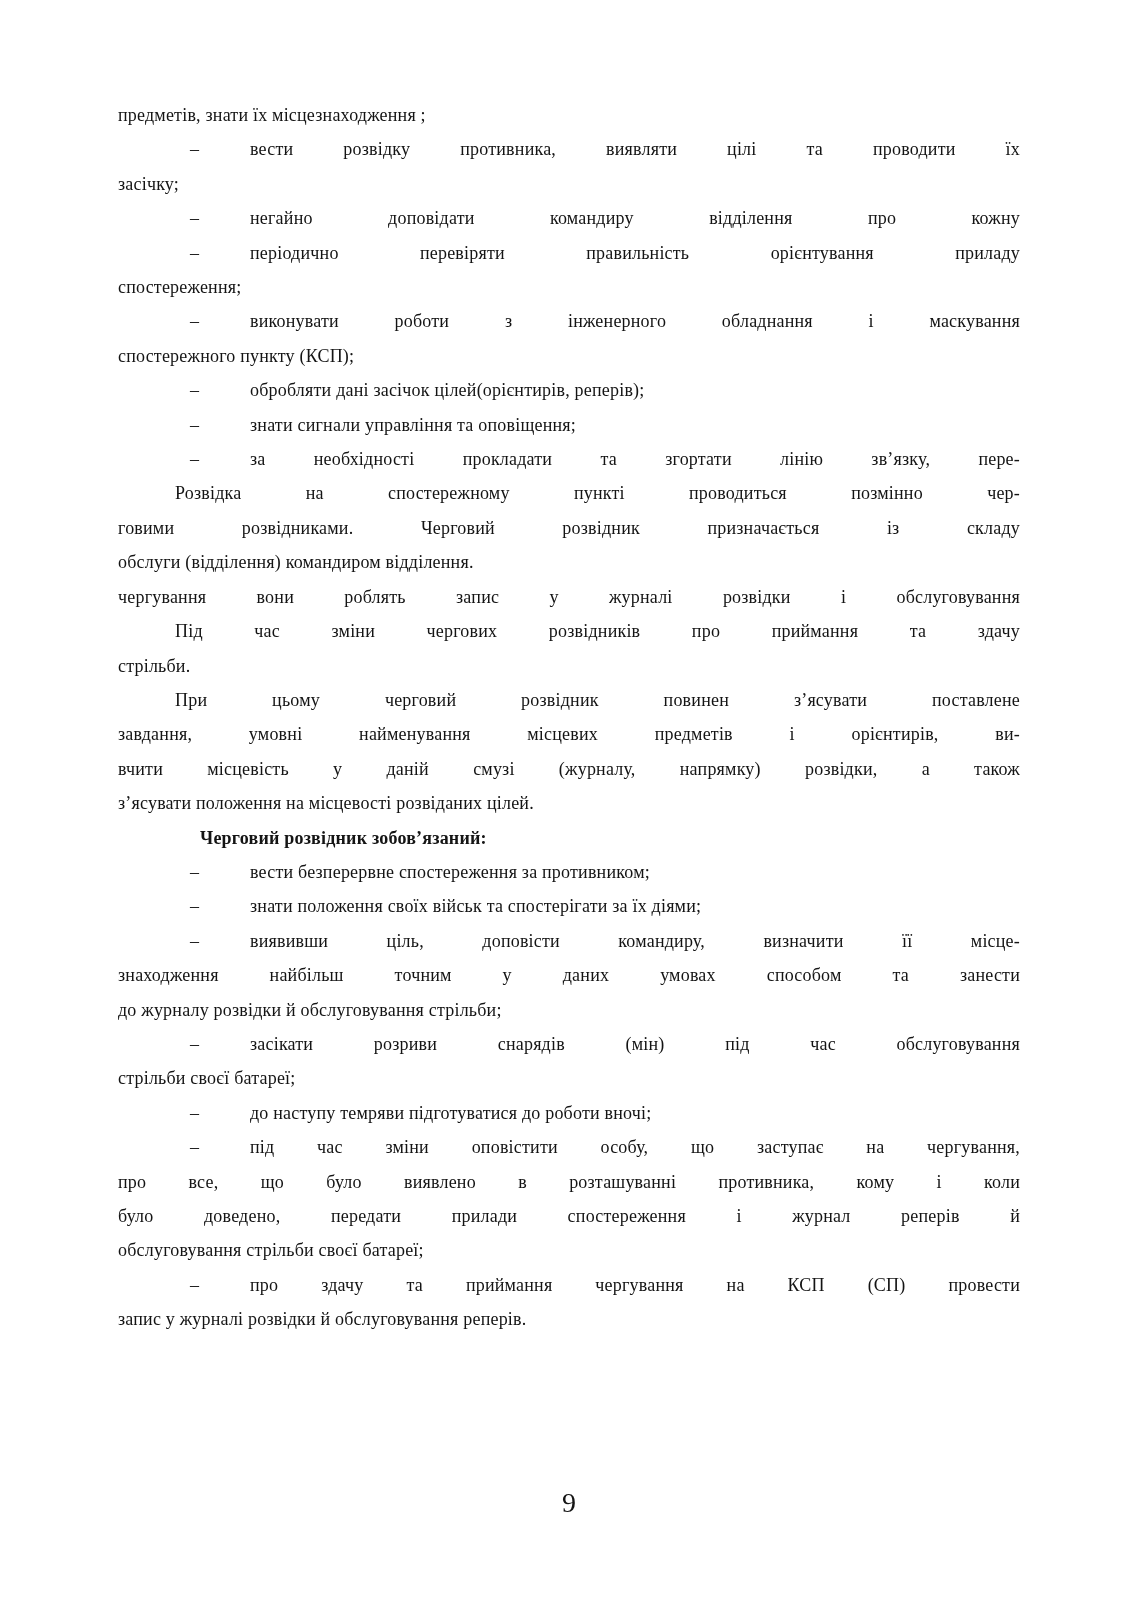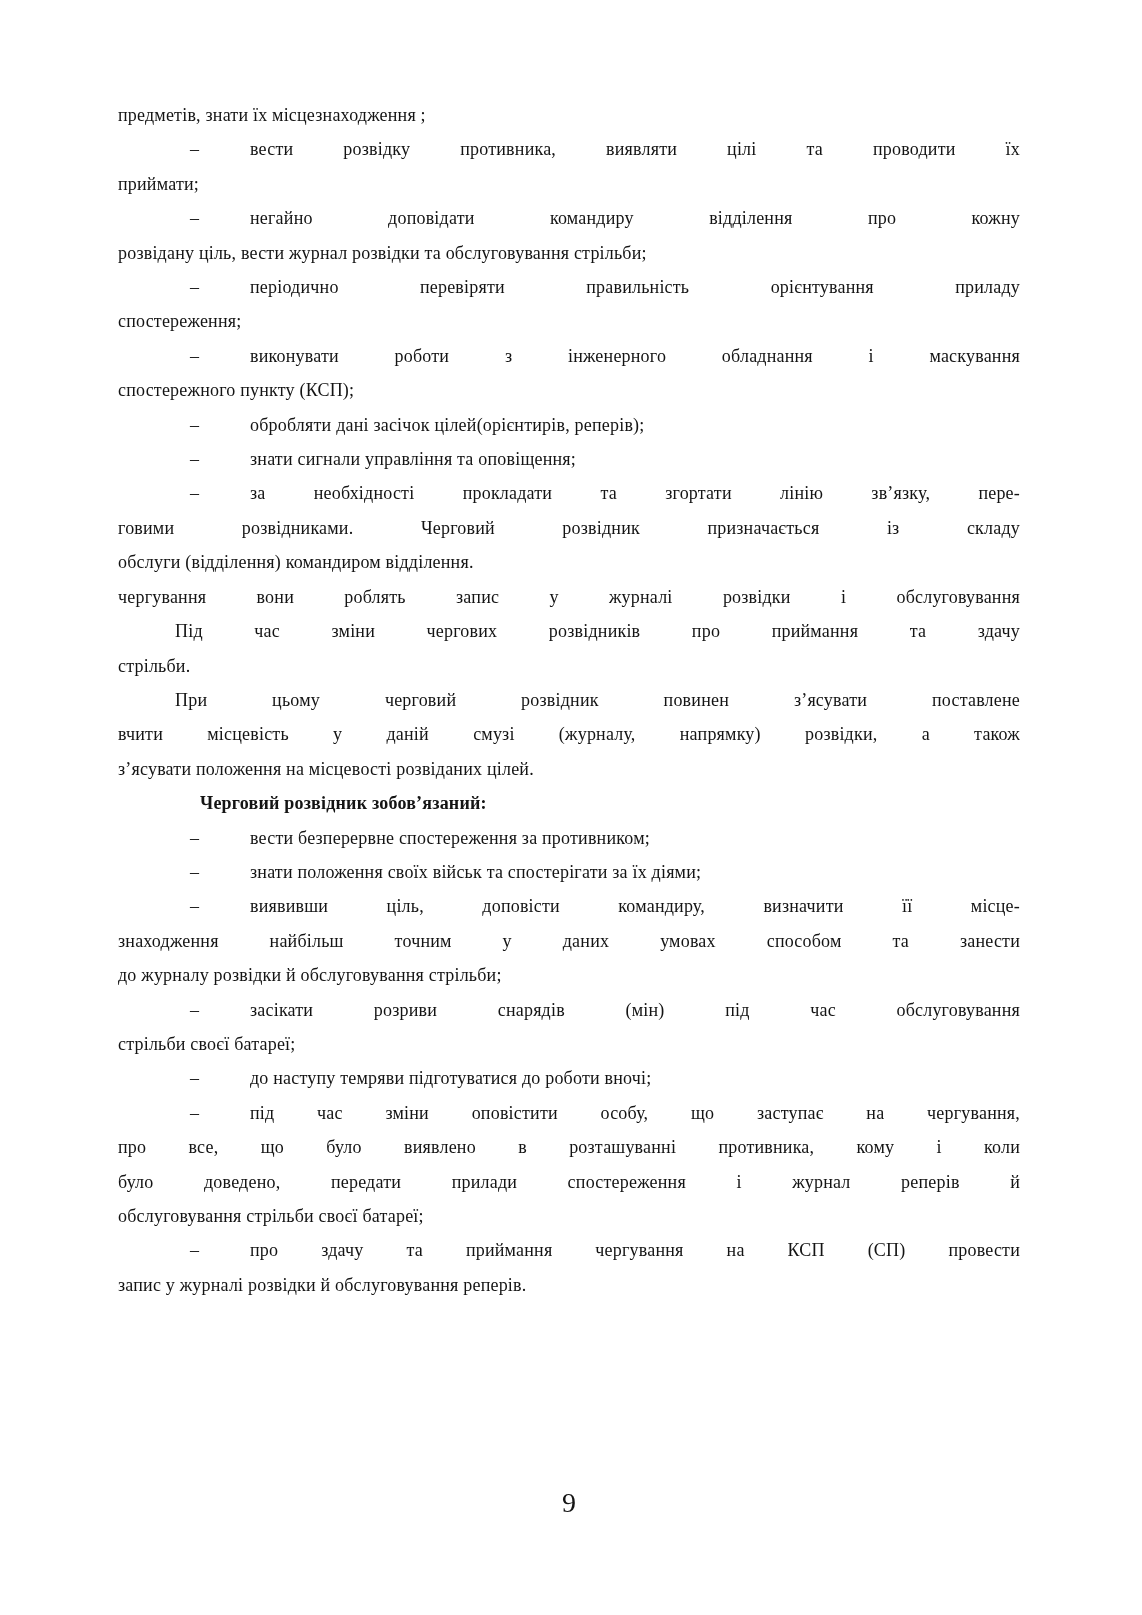--- a/index.html
+++ b/index.html
@@ -42,36 +42,37 @@
   }
   b { font-weight: bold; }
 </style>
 </head>
 <body>
 
 <div class="page">
   <div class="text-block" id="text-block">
       <div class="line cont">предметів, знати їх місцезнаходження ;</div>
       <div class="line bullet just"><span class="dash">–</span>вести розвідку противника, виявляти цілі та проводити їх</div>
-      <div class="line cont">приймати;</div>
+      <div class="line cont">засічку;</div>
       <div class="line bullet just"><span class="dash">–</span>негайно доповідати командиру відділення про кожну</div>
-      <div class="line cont">розвідану ціль, вести журнал розвідки та обслуговування стрільби;</div>
       <div class="line bullet just"><span class="dash">–</span>періодично перевіряти правильність орієнтування приладу</div>
       <div class="line cont">спостереження;</div>
       <div class="line bullet just"><span class="dash">–</span>виконувати роботи з інженерного обладнання і маскування</div>
       <div class="line cont">спостережного пункту (КСП);</div>
       <div class="line bullet"><span class="dash">–</span>обробляти дані засічок цілей(орієнтирів, реперів);</div>
       <div class="line bullet"><span class="dash">–</span>знати сигнали управління та оповіщення;</div>
       <div class="line bullet just"><span class="dash">–</span>за необхідності прокладати та згортати лінію зв’язку, пере-</div>
+      <div class="line para just">Розвідка на спостережному пункті проводиться позмінно чер-</div>
       <div class="line cont just">говими розвідниками. Черговий розвідник призначається із складу</div>
       <div class="line cont">обслуги (відділення) командиром відділення.</div>
       <div class="line cont just">чергування вони роблять запис у журналі розвідки і обслуговування</div>
       <div class="line para just">Під час зміни чергових розвідників про приймання та здачу</div>
       <div class="line cont">стрільби.</div>
       <div class="line para just">При цьому черговий розвідник повинен з’ясувати поставлене</div>
+      <div class="line cont just">завдання, умовні найменування місцевих предметів і орієнтирів, ви-</div>
       <div class="line cont just">вчити місцевість у даній смузі (журналу, напрямку) розвідки, а також</div>
       <div class="line cont">з’ясувати положення на місцевості розвіданих цілей.</div>
       <div class="line heading">Черговий розвідник зобов’язаний:</div>
       <div class="line bullet"><span class="dash">–</span>вести безперервне спостереження за противником;</div>
       <div class="line bullet"><span class="dash">–</span>знати положення своїх військ та спостерігати за їх діями;</div>
       <div class="line bullet just"><span class="dash">–</span>виявивши ціль, доповісти командиру, визначити її місце-</div>
       <div class="line cont just">знаходження найбільш точним у даних умовах способом та занести</div>
       <div class="line cont">до журналу розвідки й обслуговування стрільби;</div>
       <div class="line bullet just"><span class="dash">–</span>засікати розриви снарядів (мін) під час обслуговування</div>
       <div class="line cont">стрільби своєї батареї;</div>

